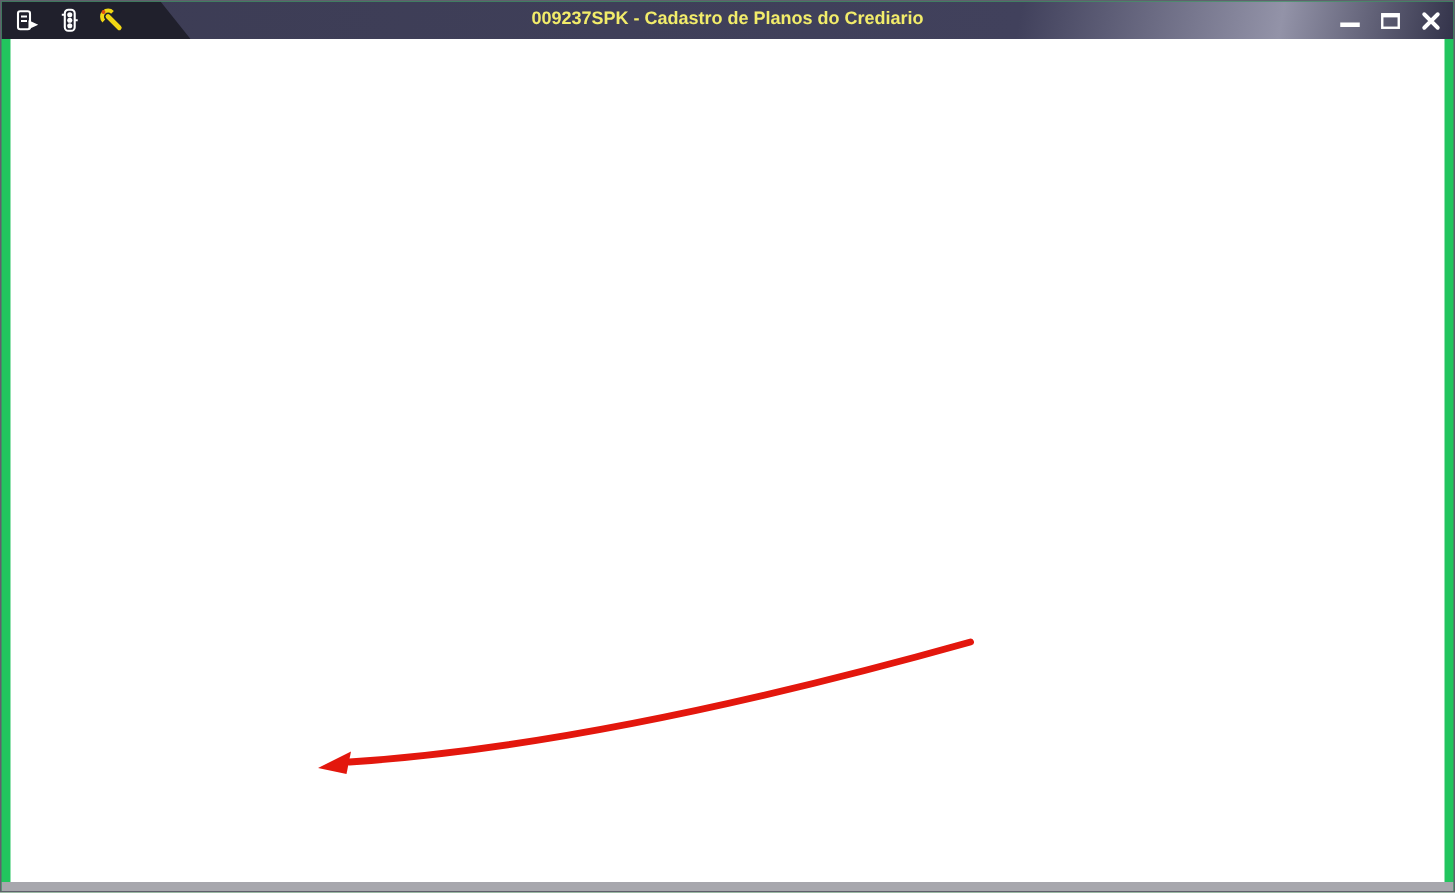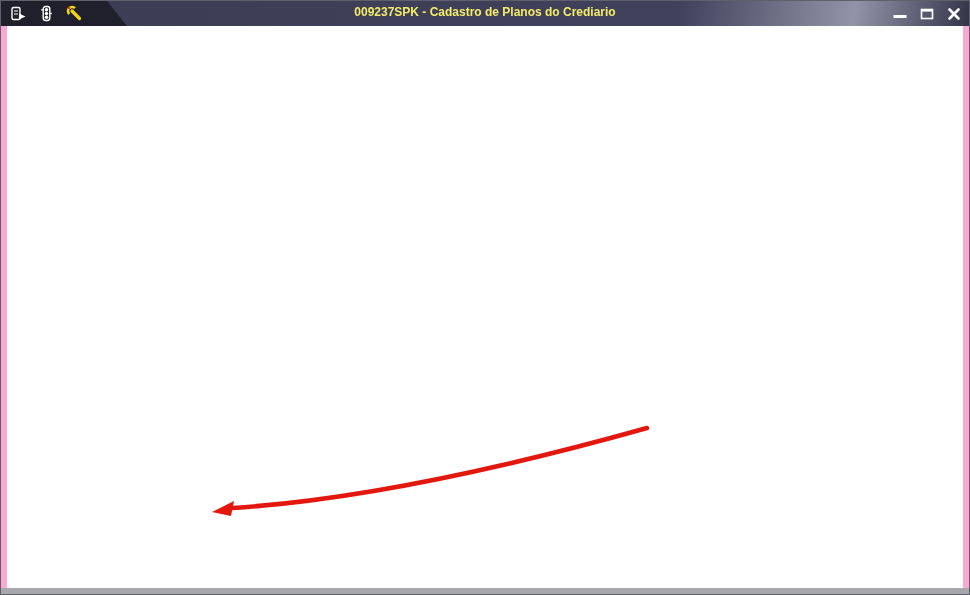--- a/index.html
+++ b/index.html
@@ -1,18 +1,18 @@
 <!DOCTYPE html>
 <html><head>
 <meta charset="utf-8">
 <style>
   html,body{margin:0;padding:0;background:#d4d0c8;}
   *{box-sizing:border-box;}
   #window{
-    position:relative;width:970px;height:595px;background:#f9a8d4;
+    position:relative;width:970px;height:595px;background:#22c55e;
     border:1px solid #60606c;overflow:hidden;
     font-family:"Liberation Sans",sans-serif;font-size:12px;color:#1c2030;
   }
   
   .frame{position:absolute;background:#a7a7ad;z-index:3;}
   #frame-left{left:0;top:25;width:6px;bottom:0;}
   #frame-right{right:0;top:25;width:6px;bottom:0;}
   #frame-bottom{left:0;bottom:0;height:6px;right:0;}
 
   

